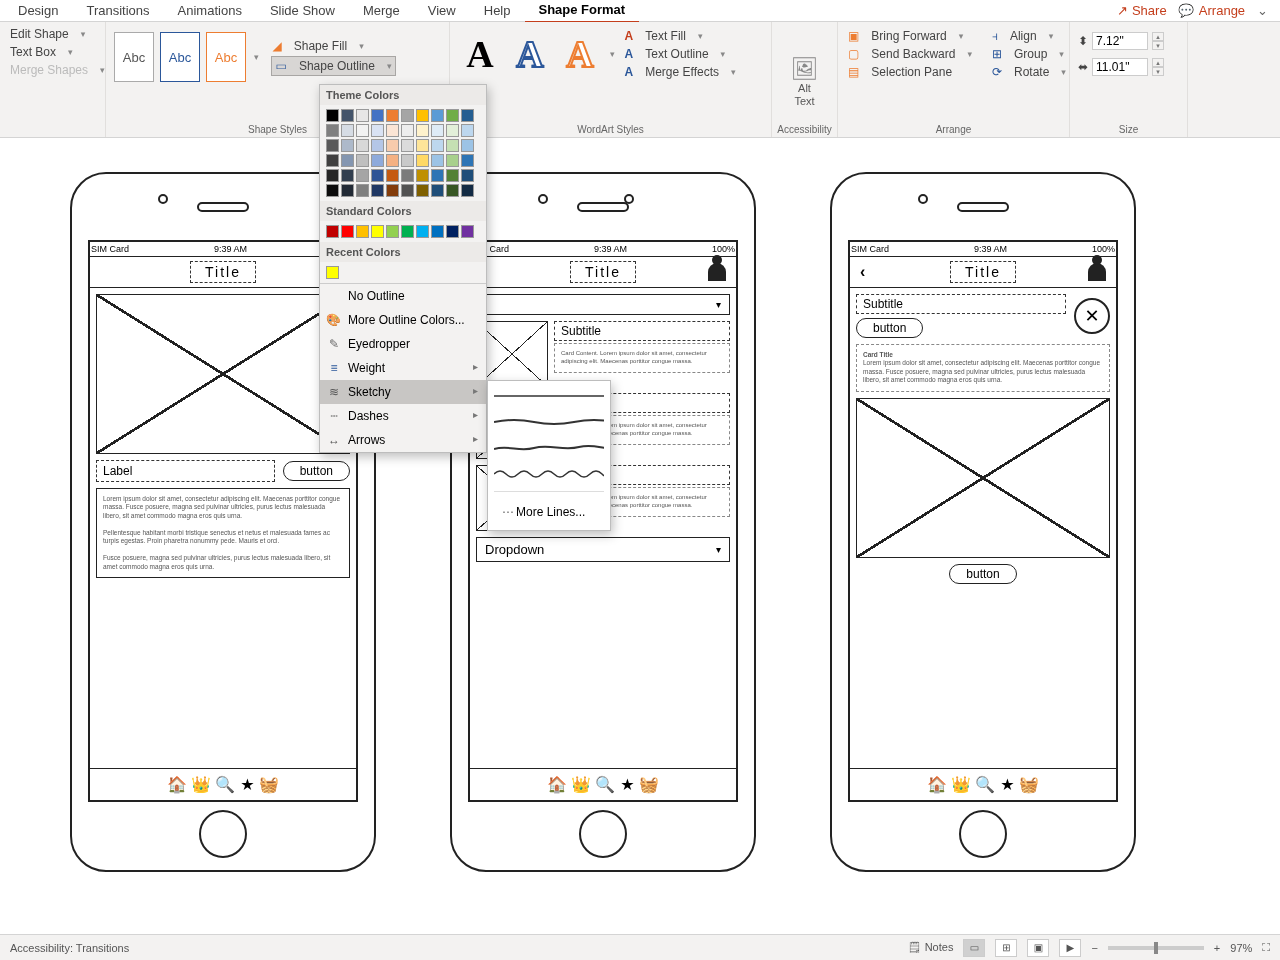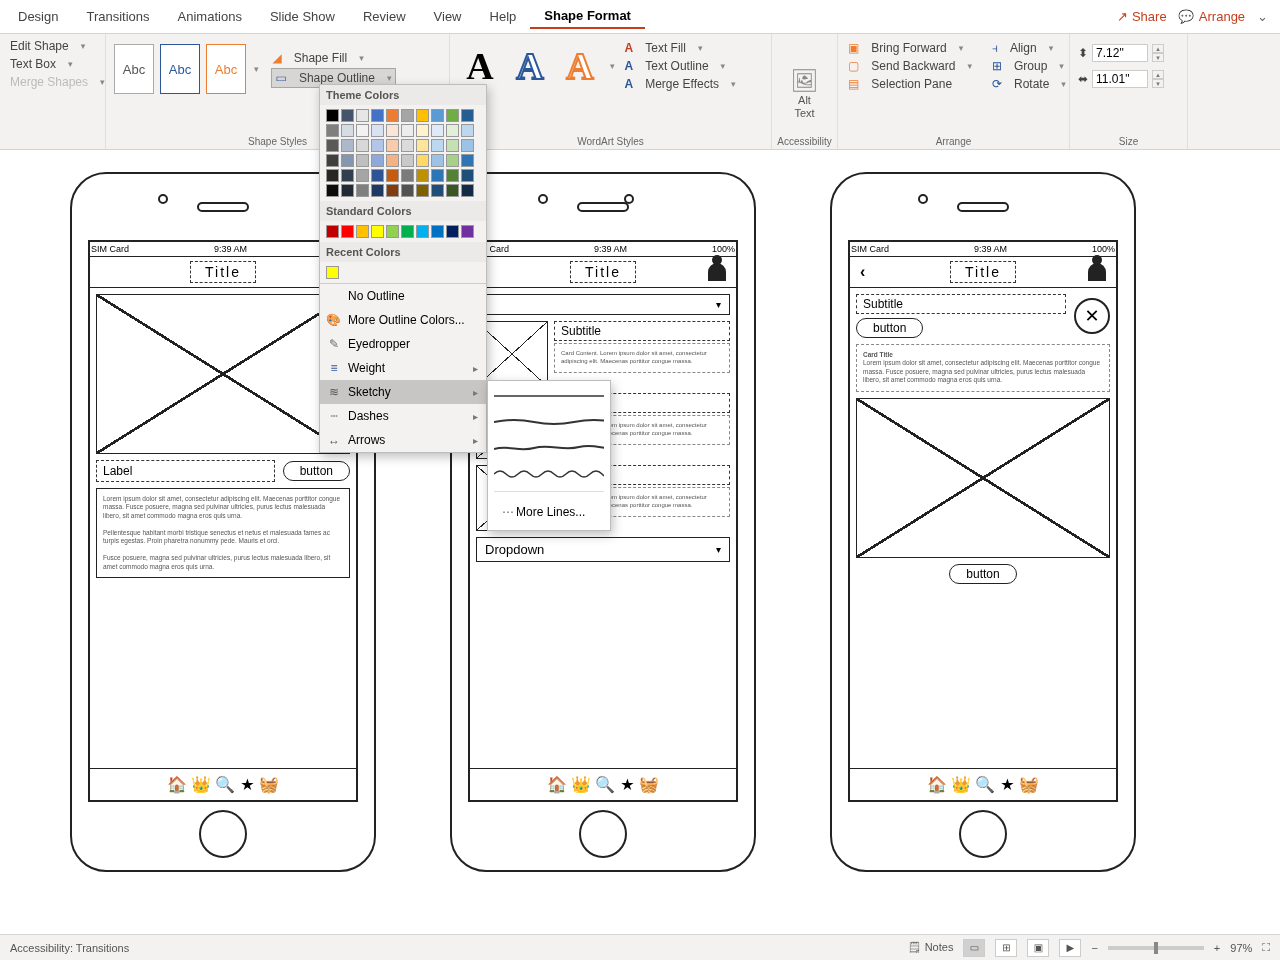--- a/index.html
+++ b/index.html
@@ -1,19 +1,19 @@
 <!DOCTYPE html>
 <html><head>
 <meta charset="utf-8">
 <style>
 * { box-sizing: border-box; margin: 0; padding: 0; font-family: "Segoe UI", Arial, sans-serif; }
 body { background: #fff; width: 1280px; height: 960px; overflow: hidden; position: relative; }
 
 
-.tabs { height: 34px; background: #fff; border-bottom: 1px solid #d4d4d4; display: flex; align-items: center; padding: 0 4px; }
+.tabs { height: 22px; background: #fff; border-bottom: 1px solid #d4d4d4; display: flex; align-items: center; padding: 0 4px; }
 .tab { padding: 4px 14px; font-size: 13px; color: #444; cursor: pointer; }
 .tab.active { color: #000000; border-bottom: 2px solid #c43e1c; font-weight: 600; }
 .tab-right { margin-left: auto; display: flex; gap: 12px; padding-right: 8px; }
 .tab-right .btn { display: flex; align-items: center; gap: 4px; font-size: 13px; color: #c43e1c; }
 
 
 .ribbon { height: 116px; background: #f3f2f1; border-bottom: 1px solid #d4d4d4; display: flex; position: relative; }
 .group { border-right: 1px solid #e1dfdd; padding: 4px 8px 0 8px; display: flex; flex-direction: column; position: relative; }
 .group-label { position: absolute; bottom: 2px; left: 0; right: 0; text-align: center; font-size: 10px; color: #666; }
 .grp-col { display:flex; flex-direction:column; gap:2px; }
@@ -33,21 +33,21 @@
 .size-row { display:flex; align-items:center; gap:4px; font-size:12px; color:#444; }
 .size-row input { width:56px; font-size:12px; padding:1px 3px; border:1px solid #ccc; background:#fff; }
 .spin { display:flex; flex-direction:column; }
 .spin span { font-size:7px; line-height:7px; color:#777; border:1px solid #ccc; width:12px; text-align:center; }
 
 
 .ddpanel { position:absolute; top: 84px; left: 319px; width: 168px; background:#f3f2f1; border:1px solid #bdbdbd; box-shadow: 2px 4px 10px rgba(0,0,0,.25); z-index: 50; font-size:12px; }
 .ddpanel .hdr { padding:4px 6px; font-weight:600; color:#555; background:#eceae8; font-size:11px; }
 .swatches { display:flex; flex-wrap: wrap; gap:2px; padding: 4px 6px; }
 .sw { width:13px; height:13px; border:1px solid #999; }
-.ddpanel .item { padding:5px 8px 5px 28px; display:flex; align-items:center; position:relative; }
+.ddpanel .item { padding:5px 8px 5px 28px; display:flex; align-items:flex-start; position:relative; }
 .ddpanel .item.sel { background:#c8c6c4; }
 .ddpanel .item .ii { position:absolute; left:6px; width:16px; text-align:center; color:#666; }
 .ddpanel .item .arr { margin-left:auto; font-size:10px; color:#777; }
 
 .flyout { position:absolute; top: 0; left: 167px; width: 124px; background:#fff; border:1px solid #bdbdbd; box-shadow: 2px 4px 10px rgba(0,0,0,.25); padding:6px; display:flex; flex-direction:column; gap:8px; }
 .fline { height:18px; display:flex; align-items:center; justify-content:center; }
 .fline svg { width:100%; height:12px; }
 
 
 .canvas { position:absolute; top:158px; left:0; right:0; bottom:38px; background:#fff; overflow:hidden; }
@@ -94,21 +94,21 @@
 .usericon::after { content:""; position:absolute; top:-8px; left:4px; width:10px; height:10px; background:#222; border-radius:50%; }
 </style>
 </head>
 <body>
 
 <div class="tabs">
   <div class="tab">Design</div>
   <div class="tab">Transitions</div>
   <div class="tab">Animations</div>
   <div class="tab">Slide Show</div>
-  <div class="tab">Review</div>
+  <div class="tab">Merge</div>
   <div class="tab">View</div>
   <div class="tab">Help</div>
   <div class="tab active">Shape Format</div>
   <div class="tab-right">
     <div class="btn">
         <span style="color:#c43e1c">↗</span>
         <span>Share</span>
       </div>
     <div class="btn">
         <span style="color:#c43e1c">💬</span>

